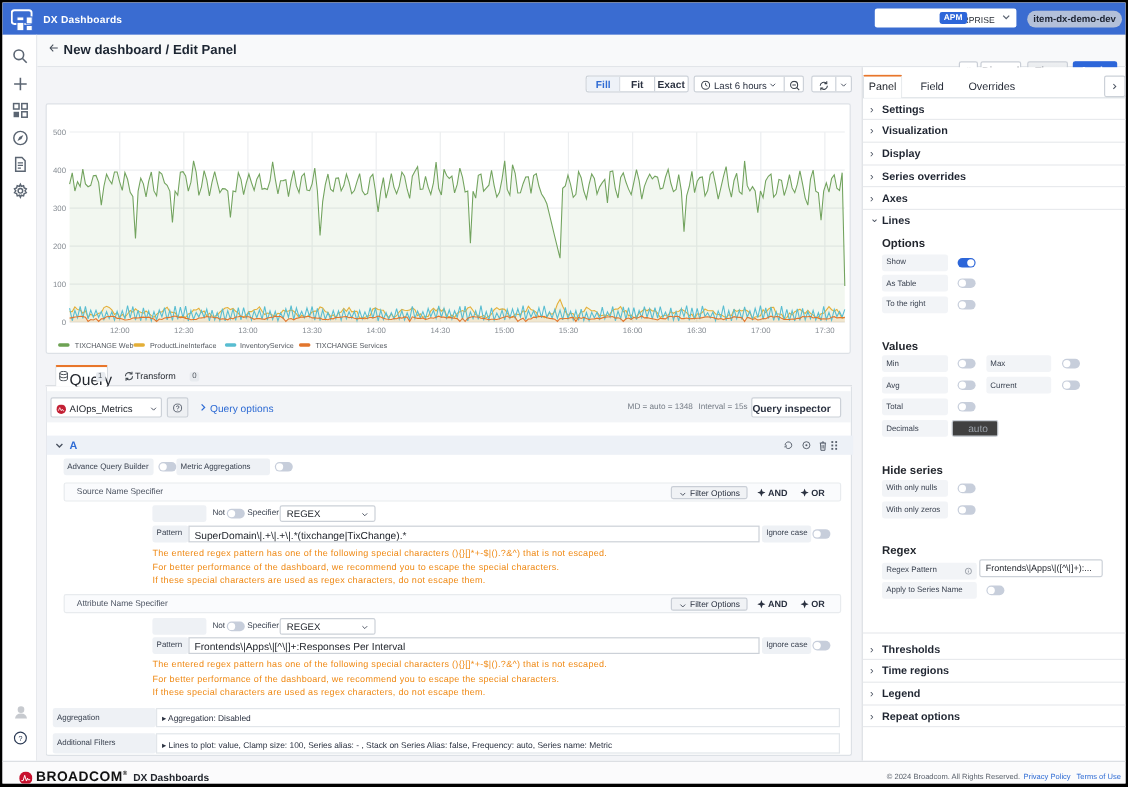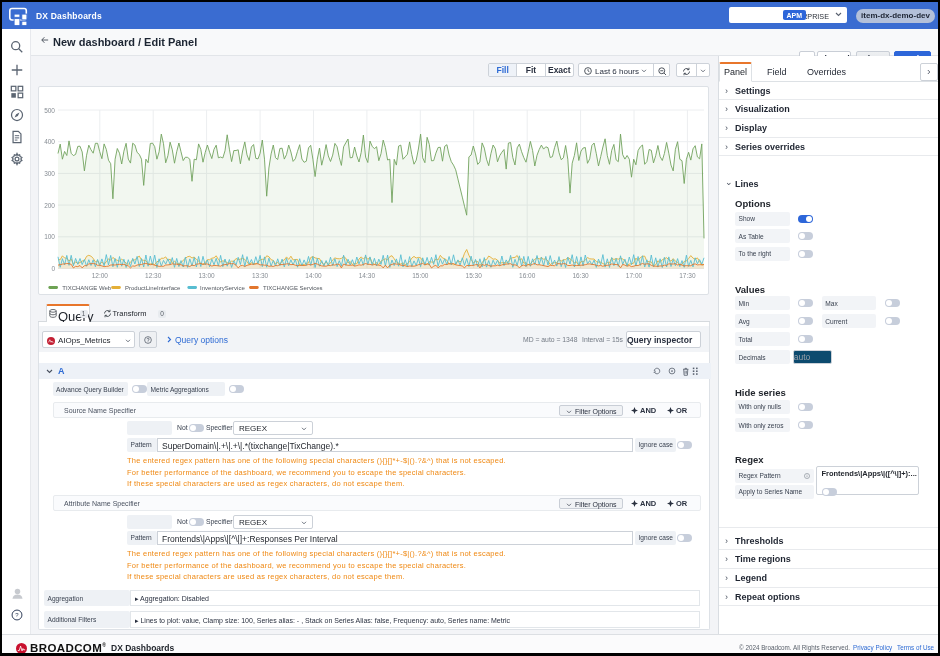--- a/index.html
+++ b/index.html
@@ -397,20 +397,21 @@
     <div class="abs" style="left:201px;top:0.5px;width:18px;height:18px;background:#fff;border:1px solid #ccd1d8;border-radius:2px;">
       <svg class="abs" style="left:6px;top:5.5px" width="4" height="6" viewBox="0 0 5 7">
             <path d="M1 1l2.5 2.5L1 6" stroke="#4a5260" stroke-width="1.1" fill="none"></path>
           </svg>
     </div>
   </div>
   <div class="abs sec" style="top:25.5px;">Settings</div>
   <div class="abs sec" style="top:44.2px;">Visualization</div>
   <div class="abs sec" style="top:62.9px;">Display</div>
   <div class="abs sec" style="top:81.6px;">Series overrides</div>
+  <div class="abs sec" style="top:100.3px;">Axes</div>
   <div class="abs sec open" style="top:119px;">Lines</div>
   <div class="abs" style="left:16px;top:141.5px;font-size:9.5px;font-weight:bold;color:#23272e;">Options</div>
   <div class="lbox abs" style="left:16px;top:155.5px;width:55px;height:14px;background:#f2f4f7;">Show</div>
   <div class="tgl on abs" style="left:79px;top:158.5px;">
         <i></i>
       </div>
   <div class="lbox abs" style="left:16px;top:173.3px;width:55px;height:14px;background:#f2f4f7;">As Table</div>
   <div class="tgl abs" style="left:79px;top:176.3px;">
         <i></i>
       </div>
@@ -433,38 +434,38 @@
       </div>
   <div class="lbox abs" style="left:102.8px;top:258.3px;width:54.4px;height:14px;background:#f2f4f7;">Current</div>
   <div class="tgl abs" style="left:165.5px;top:261.3px;">
         <i></i>
       </div>
   <div class="lbox abs" style="left:16px;top:276px;width:55px;height:14px;background:#f2f4f7;">Total</div>
   <div class="tgl abs" style="left:79px;top:279px;">
         <i></i>
       </div>
   <div class="lbox abs" style="left:16px;top:294px;width:55px;height:14px;background:#f2f4f7;">Decimals</div>
-  <div class="abs" style="left:73.8px;top:293.7px;width:39.2px;height:14.6px;background:#0c4a6e;border:1px solid #ccd1d8;border-radius:2px;font-size:8.5px;color:#9aa0a8;line-height:13px;padding-left:0;">auto</div>
+  <div class="abs" style="left:73.8px;top:293.7px;width:39.2px;height:14.6px;background:#404040;border:1px solid #ccd1d8;border-radius:2px;font-size:8.5px;color:#9aa0a8;line-height:13px;padding-left:13px;">auto</div>
   <div class="abs" style="left:16px;top:330.5px;font-size:9.5px;font-weight:bold;color:#23272e;">Hide series</div>
   <div class="lbox abs" style="left:16px;top:343.5px;width:55px;height:14px;background:#f2f4f7;">With only nulls</div>
   <div class="tgl abs" style="left:79px;top:346.5px;">
         <i></i>
       </div>
   <div class="lbox abs" style="left:16px;top:362.4px;width:55px;height:14px;background:#f2f4f7;">With only zeros</div>
   <div class="tgl abs" style="left:79px;top:365.4px;">
         <i></i>
       </div>
   <div class="abs" style="left:16px;top:397.9px;font-size:9.5px;font-weight:bold;color:#23272e;">Regex</div>
   <div class="lbox abs" style="left:16px;top:412.8px;width:78.6px;height:14px;background:#f2f4f7;">Regex Pattern
     <svg class="abs" style="left:69px;top:4px" width="6" height="6" viewBox="0 0 8 8">
           <circle cx="4" cy="4" r="3.4" fill="none" stroke="#8a9099" stroke-width="0.9"></circle>
           <path d="M4 3.4v2.2M4 2.2v.7" stroke="#8a9099" stroke-width="0.9"></path>
         </svg>
   </div>
-  <div class="abs" style="left:97.4px;top:410.4px;width:102.4px;height:29px;background:#fff;border:1px solid #ccd1d8;border-radius:2px;font-size:7.5px;color:#23272e;line-height:14.5px;padding-left:4px;overflow:hidden;white-space:nowrap;font-weight:bold;">Frontends\|Apps\|([^\|]+):...</div>
+  <div class="abs" style="left:97.4px;top:410.4px;width:102.4px;height:15px;background:#fff;border:1px solid #ccd1d8;border-radius:2px;font-size:7.5px;color:#23272e;line-height:14.5px;padding-left:4px;overflow:hidden;white-space:nowrap;">Frontends\|Apps\|([^\|]+):...</div>
   <div class="lbox abs" style="left:16px;top:428.6px;width:78.6px;height:14px;background:#f2f4f7;">Apply to Series Name</div>
   <div class="tgl abs" style="left:102.8px;top:431.6px;">
         <i></i>
       </div>
   <div class="abs" style="left:0;top:470.5px;width:219px;height:1px;background:#e8eaed;"></div>
   <div class="abs sec" style="top:475.7px;">Thresholds</div>
   <div class="abs sec" style="top:494.4px;">Time regions</div>
   <div class="abs sec" style="top:513.1px;">Legend</div>
   <div class="abs sec" style="top:531.8px;">Repeat options</div>
 </div>

